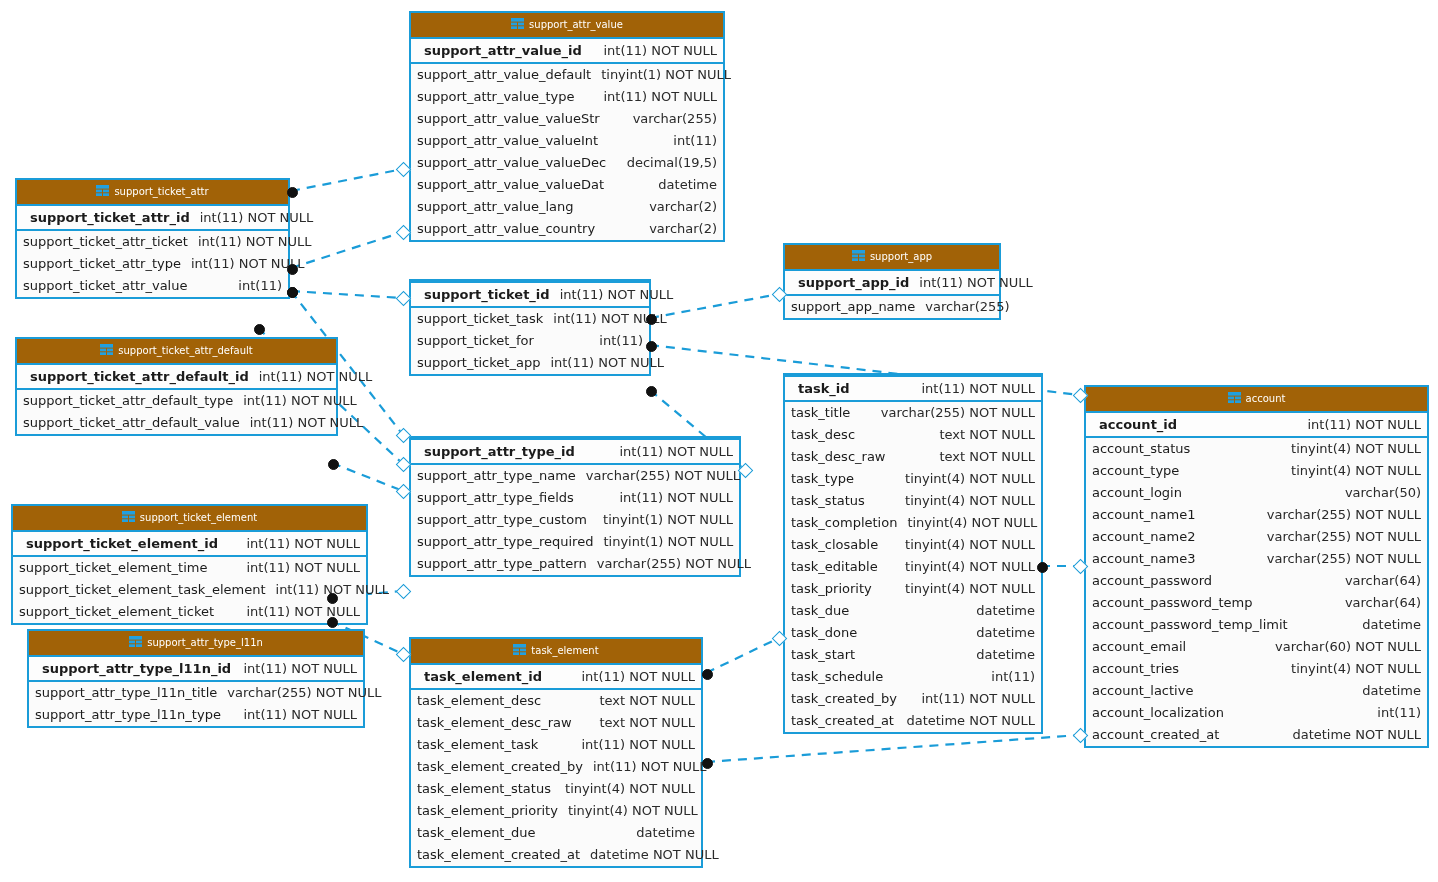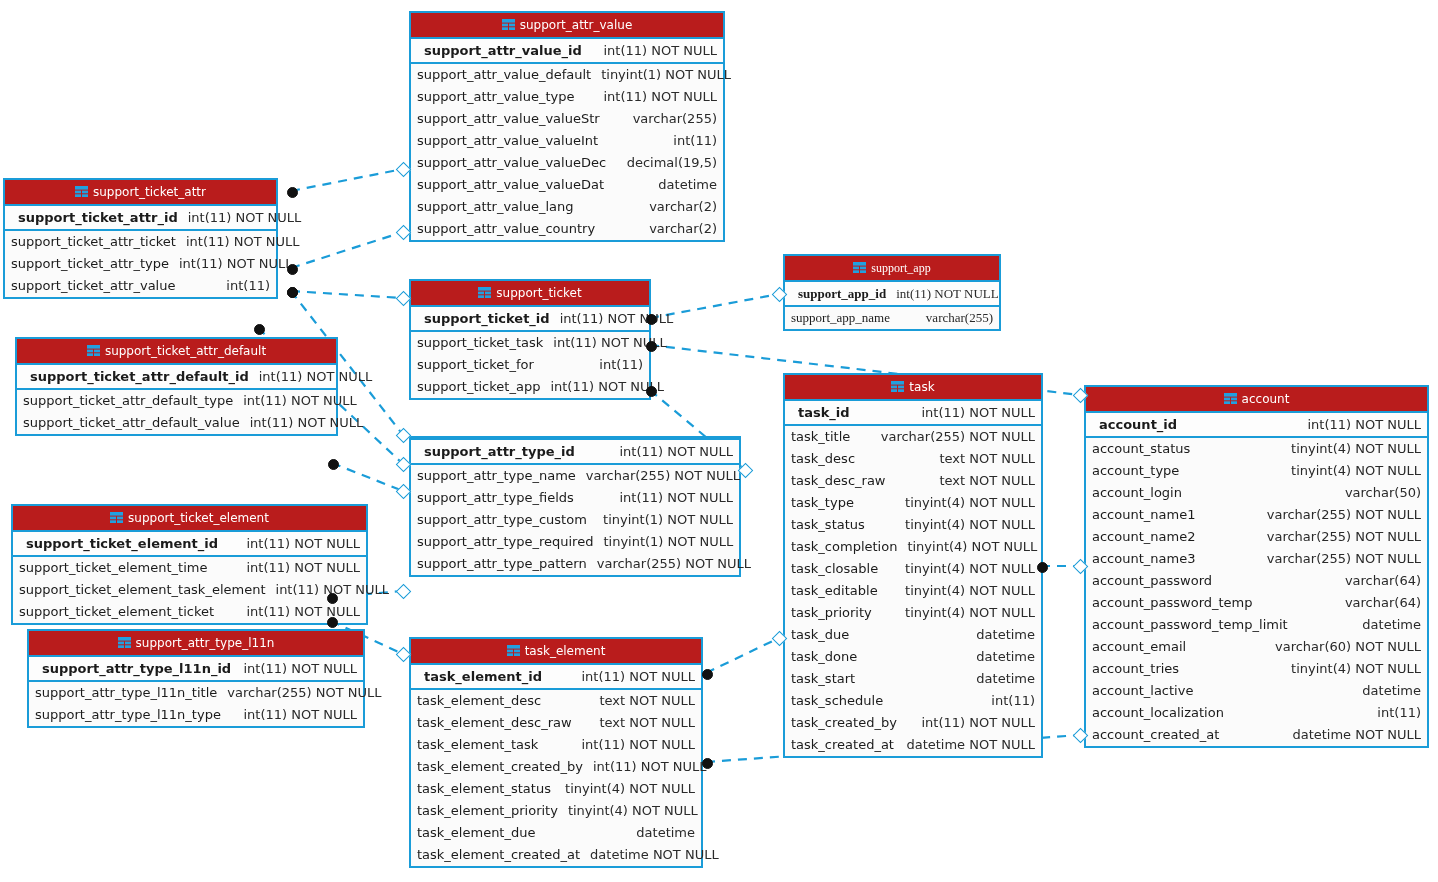--- a/index.html
+++ b/index.html
@@ -15,23 +15,23 @@
   #edges{position:absolute;left:0;top:0;width:1438px;height:882px;pointer-events:none;}
 
   .table{
     position:absolute;
     border:2px solid #1a9cd8;
     background:#fbfbfb;
     box-sizing:border-box;
     box-shadow:0 0 0 0 rgba(0,0,0,0);
   }
   .tbl-header{
-    background:#b91c1c;
+    background:#a16207;
     color:#ffffff;
-    font-size:12px;
+    font-size:10px;
     height:24px;
     line-height:24px;
     text-align:center;
     white-space:nowrap;
     position:relative;
   }
   .tbl-icon{
     display:inline-block;
     width:13px;height:11px;
     vertical-align:-1px;
@@ -137,21 +137,21 @@
         <div class="row">
           <span class="fname">support_attr_value_lang</span>
           <span class="ftype">varchar(2)</span>
         </div>
         <div class="row">
           <span class="fname">support_attr_value_country</span>
           <span class="ftype">varchar(2)</span>
         </div>
       </div>
     </div>
-    <div class="table" style="left: 3px; top: 178px; width: 275px;">
+    <div class="table" style="left: 15px; top: 178px; width: 275px;">
       <div class="tbl-header"><span class="tbl-icon"><svg width="13" height="11" viewBox="0 0 13 11">
             <rect x="0" y="0" width="13" height="3.6" fill="#21a0e0"></rect>
             <rect x="0" y="4.6" width="6" height="2.7" fill="#21a0e0"></rect>
             <rect x="7" y="4.6" width="6" height="2.7" fill="#21a0e0"></rect>
             <rect x="0" y="8.3" width="6" height="2.7" fill="#21a0e0"></rect>
             <rect x="7" y="8.3" width="6" height="2.7" fill="#21a0e0"></rect>
           </svg></span><span>support_ticket_attr</span></div>
       <div class="pk-row">
         <div class="row">
           <span class="fname">support_ticket_attr_id</span>
@@ -166,21 +166,21 @@
         <div class="row">
           <span class="fname">support_ticket_attr_type</span>
           <span class="ftype">int(11) NOT NULL</span>
         </div>
         <div class="row">
           <span class="fname">support_ticket_attr_value</span>
           <span class="ftype">int(11)</span>
         </div>
       </div>
     </div>
-    <div class="table" style="left: 783px; top: 254px; width: 218px; font-family: Liberation Serif, serif;">
+    <div class="table" style="left: 783px; top: 243px; width: 218px;">
       <div class="tbl-header"><span class="tbl-icon"><svg width="13" height="11" viewBox="0 0 13 11">
             <rect x="0" y="0" width="13" height="3.6" fill="#21a0e0"></rect>
             <rect x="0" y="4.6" width="6" height="2.7" fill="#21a0e0"></rect>
             <rect x="7" y="4.6" width="6" height="2.7" fill="#21a0e0"></rect>
             <rect x="0" y="8.3" width="6" height="2.7" fill="#21a0e0"></rect>
             <rect x="7" y="8.3" width="6" height="2.7" fill="#21a0e0"></rect>
           </svg></span><span>support_app</span></div>
       <div class="pk-row">
         <div class="row">
           <span class="fname">support_app_id</span>
@@ -188,27 +188,20 @@
         </div>
       </div>
       <div class="rows">
         <div class="row">
           <span class="fname">support_app_name</span>
           <span class="ftype">varchar(255)</span>
         </div>
       </div>
     </div>
     <div class="table" style="left: 409px; top: 279px; width: 242px;">
-      <div class="tbl-header"><span class="tbl-icon"><svg width="13" height="11" viewBox="0 0 13 11">
-            <rect x="0" y="0" width="13" height="3.6" fill="#21a0e0"></rect>
-            <rect x="0" y="4.6" width="6" height="2.7" fill="#21a0e0"></rect>
-            <rect x="7" y="4.6" width="6" height="2.7" fill="#21a0e0"></rect>
-            <rect x="0" y="8.3" width="6" height="2.7" fill="#21a0e0"></rect>
-            <rect x="7" y="8.3" width="6" height="2.7" fill="#21a0e0"></rect>
-          </svg></span><span>support_ticket</span></div>
       <div class="pk-row">
         <div class="row">
           <span class="fname">support_ticket_id</span>
           <span class="ftype">int(11) NOT NULL</span>
         </div>
       </div>
       <div class="rows">
         <div class="row">
           <span class="fname">support_ticket_task</span>
           <span class="ftype">int(11) NOT NULL</span>
@@ -242,27 +235,20 @@
           <span class="fname">support_ticket_attr_default_type</span>
           <span class="ftype">int(11) NOT NULL</span>
         </div>
         <div class="row">
           <span class="fname">support_ticket_attr_default_value</span>
           <span class="ftype">int(11) NOT NULL</span>
         </div>
       </div>
     </div>
     <div class="table" style="left: 783px; top: 373px; width: 260px;">
-      <div class="tbl-header"><span class="tbl-icon"><svg width="13" height="11" viewBox="0 0 13 11">
-            <rect x="0" y="0" width="13" height="3.6" fill="#21a0e0"></rect>
-            <rect x="0" y="4.6" width="6" height="2.7" fill="#21a0e0"></rect>
-            <rect x="7" y="4.6" width="6" height="2.7" fill="#21a0e0"></rect>
-            <rect x="0" y="8.3" width="6" height="2.7" fill="#21a0e0"></rect>
-            <rect x="7" y="8.3" width="6" height="2.7" fill="#21a0e0"></rect>
-          </svg></span><span>task</span></div>
       <div class="pk-row">
         <div class="row">
           <span class="fname">task_id</span>
           <span class="ftype">int(11) NOT NULL</span>
         </div>
       </div>
       <div class="rows">
         <div class="row">
           <span class="fname">task_title</span>
           <span class="ftype">varchar(255) NOT NULL</span>

